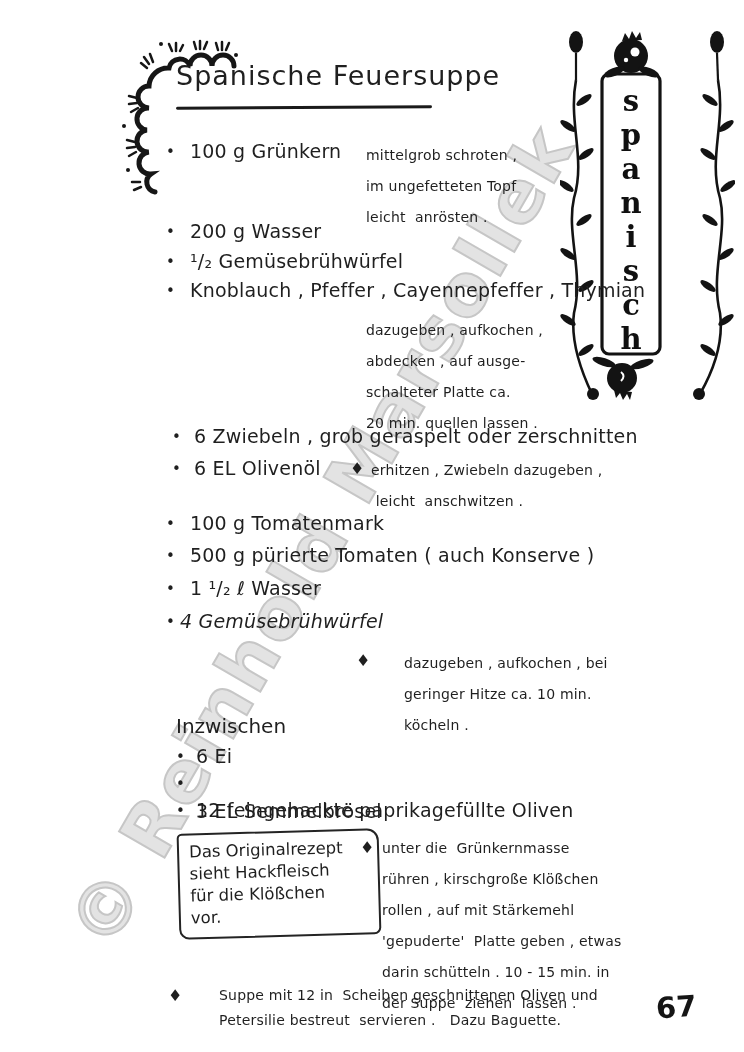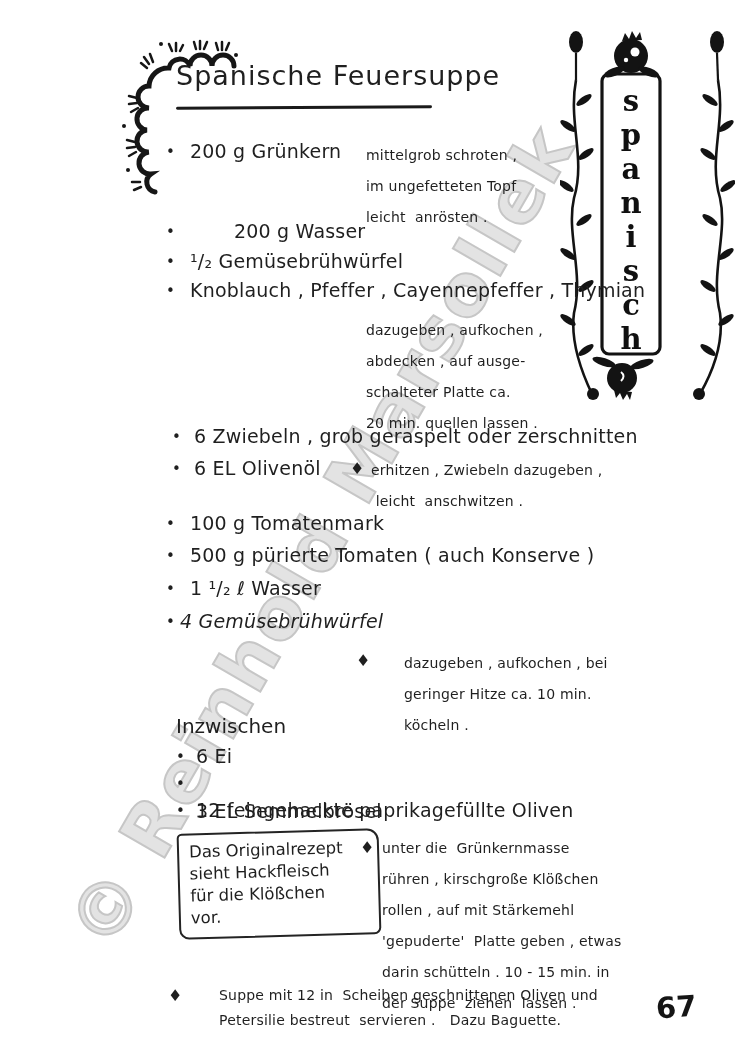--- a/index.html
+++ b/index.html
@@ -122,27 +122,27 @@
   <div class="banner-letters">s
 p
 a
 n
 i
 s
 c
 h</div>
 
   <span class="bullet hw" style="left:166px; top:143px;">•</span>
-  <div class="line hw" style="left:190px; top:140px;">200 g Grünkern</div>
+  <div class="line hw" style="left:190px; top:140px;">100 g Grünkern</div>
   <div class="note hw" style="left:366px; top:140px;">mittelgrob schroten ,
 im ungefetteten Topf
 leicht  anrösten .</div>
 
   <span class="bullet hw" style="left:166px; top:223px;">•</span>
-  <div class="line hw" style="left:190px; top:220px;margin-left:44px;">200 g Wasser</div>
+  <div class="line hw" style="left:190px; top:220px;">200 g Wasser</div>
 
   <span class="bullet hw" style="left:166px; top:253px;">•</span>
   <div class="line hw" style="left:190px; top:250px;">¹/₂ Gemüsebrühwürfel</div>
 
   <span class="bullet hw" style="left:166px; top:282px;">•</span>
   <div class="line hw" style="left:190px; top:279px;">Knoblauch , Pfeffer , Cayennepfeffer , Thymian</div>
 
   <div class="note hw" style="left:366px; top:315px;">dazugeben , aufkochen ,
 abdecken , auf ausge-
 schalteter Platte ca.

